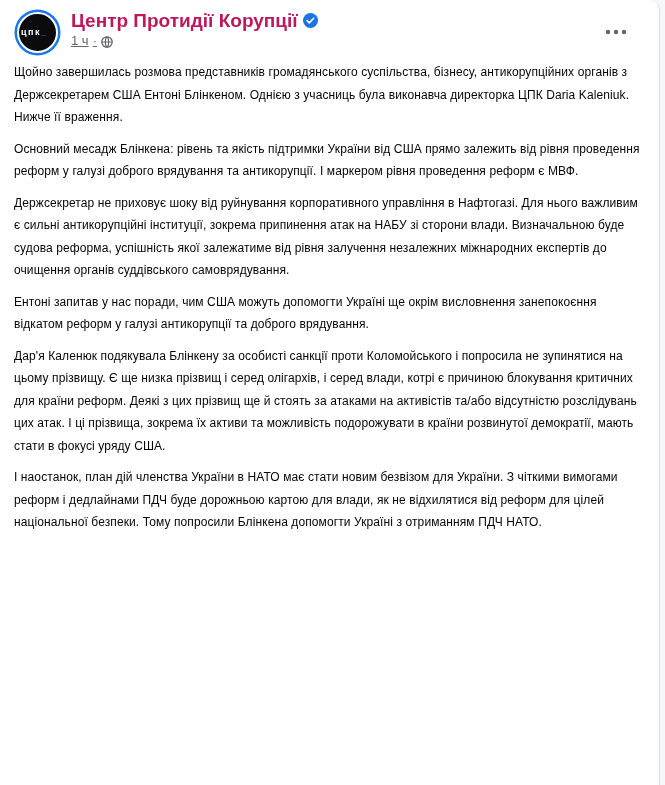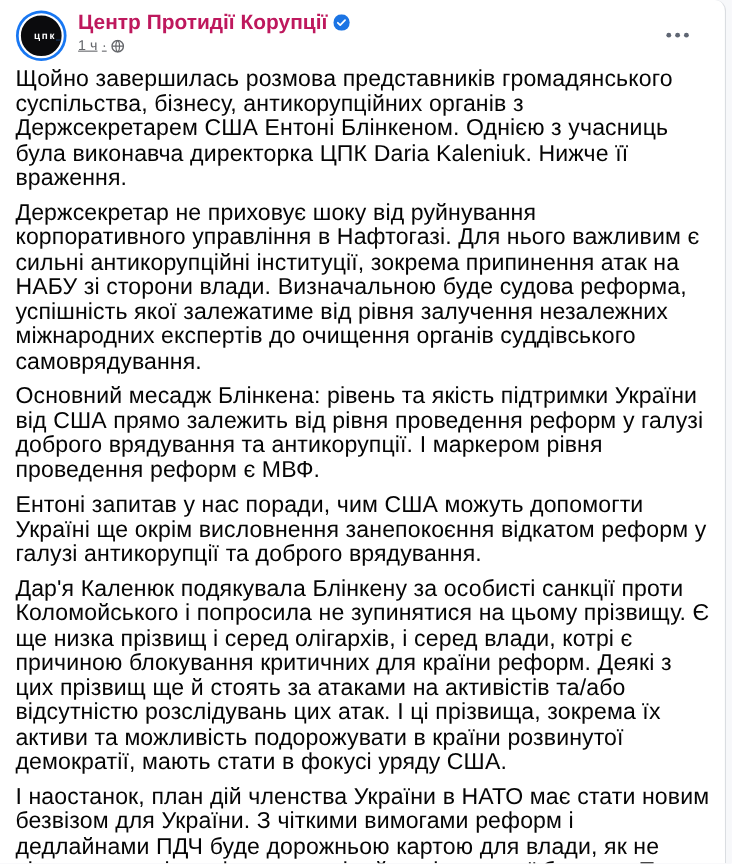--- a/index.html
+++ b/index.html
@@ -37,21 +37,21 @@
     flex: 0 0 auto;
     width: 37px;
     height: 37px;
     margin: 3px 3px 0 3px;
     background: #0b0b0d;
     border: 2px solid #ffffff;
     border-radius: 50%;
     box-shadow: 0 0 0 2.5px #1877f2;
     display: flex;
     align-items: center;
-    justify-content: flex-end;
+    justify-content: flex-start;
     cursor: pointer;
   }
   .avatar-label {
     color: #ffffff;
     font-size: 9px;
     font-weight: 700;
     letter-spacing: 1.5px;
     line-height: 1;
     padding-left: 2px;
   }
@@ -109,21 +109,21 @@
     align-items: center;
     justify-content: center;
   }
   
   .post-body {
     padding-top: 2px;
     max-width: 634px;
   }
   .post-body p {
     margin: 0 0 9px 0;
-    font-size: 21px;
+    font-size: 12px;
     line-height: 22.5px;
     letter-spacing: 0.1px;
     color: #050505;
   }
 </style>
 </head>
 <body>
 
 <div class="viewport">
   <div class="card">
@@ -156,21 +156,21 @@
         <svg width="22" height="6" viewBox="0 0 22 6" aria-hidden="true">
           <circle cx="3" cy="3" r="2.2" fill="#5f6673"></circle>
           <circle cx="11" cy="3" r="2.2" fill="#5f6673"></circle>
           <circle cx="19" cy="3" r="2.2" fill="#5f6673"></circle>
         </svg>
       </div>
     </div>
 
     <div class="post-body">
       <p>Щойно завершилась розмова представників громадянського суспільства, бізнесу, антикорупційних органів з Держсекретарем США Ентоні Блінкеном. Однією з учасниць була виконавча директорка ЦПК Daria Kaleniuk. Нижче її враження.</p>
+      <p>Основний месадж Блінкена: рівень та якість підтримки України від США прямо залежить від рівня проведення реформ у галузі доброго врядування та антикорупції. І маркером рівня проведення реформ є МВФ.</p>
       <p>Держсекретар не приховує шоку від руйнування корпоративного управління в Нафтогазі. Для нього важливим є сильні антикорупційні інституції, зокрема припинення атак на НАБУ зі сторони влади. Визначальною буде судова реформа, успішність якої залежатиме від рівня залучення незалежних міжнародних експертів до очищення органів суддівського самоврядування.</p>
-      <p>Основний месадж Блінкена: рівень та якість підтримки України від США прямо залежить від рівня проведення реформ у галузі доброго врядування та антикорупції. І маркером рівня проведення реформ є МВФ.</p>
       <p>Ентоні запитав у нас поради, чим США можуть допомогти Україні ще окрім висловнення занепокоєння відкатом реформ у галузі антикорупції та доброго врядування.</p>
       <p>Дар'я Каленюк подякувала Блінкену за особисті санкції проти Коломойського і попросила не зупинятися на цьому прізвищу. Є ще низка прізвищ і серед олігархів, і серед влади, котрі є причиною блокування критичних для країни реформ. Деякі з цих прізвищ ще й стоять за атаками на активістів та/або відсутністю розслідувань цих атак. І ці прізвища, зокрема їх активи та можливість подорожувати в країни розвинутої демократії, мають стати в фокусі уряду США.</p>
       <p>І наостанок, план дій членства України в НАТО має стати новим безвізом для України. З чіткими вимогами реформ і дедлайнами ПДЧ буде дорожньою картою для влади, як не відхилятися від реформ для цілей національної безпеки. Тому попросили Блінкена допомогти Україні з отриманням ПДЧ НАТО.</p>
     </div>
 
   </div>
 </div>
 
 </body></html>

